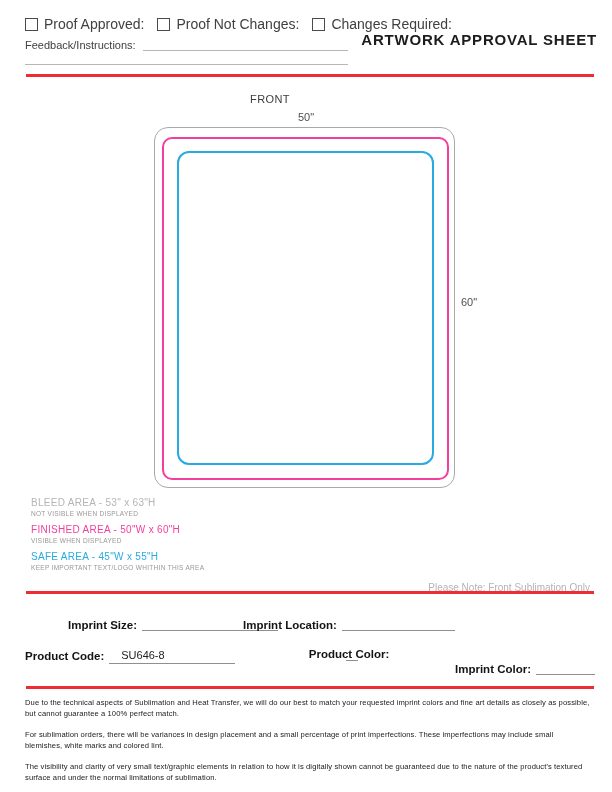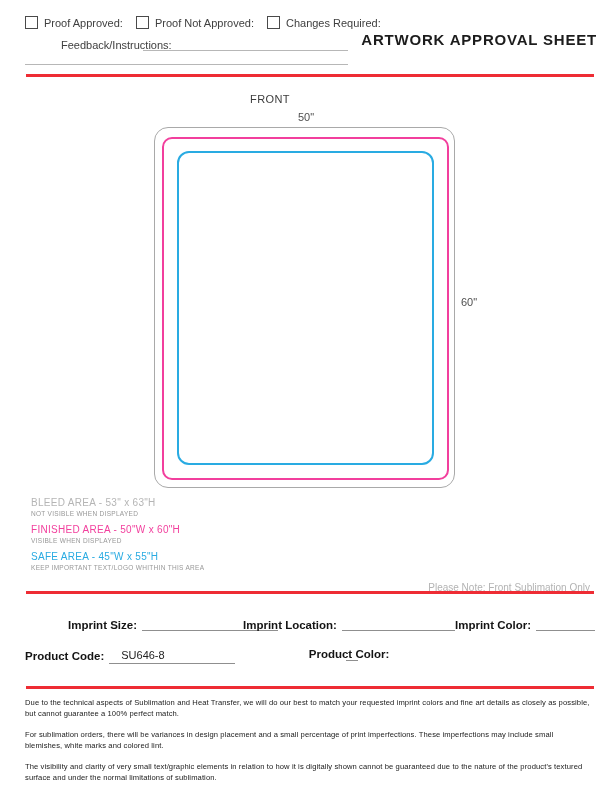--- a/index.html
+++ b/index.html
@@ -4,22 +4,22 @@
 <style>
   html,body{margin:0;padding:0;background:#fff;}
   .page{
     position:relative;width:612px;height:792px;background:#ffffff;
     font-family:"Liberation Sans",sans-serif;overflow:hidden;
   }
   
   .checkbox-row{position:absolute;left:25px;top:16px;display:flex;align-items:center;gap:13px;}
   .cb-field{display:flex;align-items:center;gap:6px;}
   .cb-box{width:11px;height:11px;border:1.6px solid #4a4a4a;background:#fff;display:inline-block;}
-  .cb-label{font-size:11px;color:#404040;font-weight:500;}
-  .feedback-label{position:absolute;left:25px;top:39px;font-size:11px;color:#404040;font-weight:500;margin-left:36px;}
+  .cb-label{font-size:14px;color:#404040;font-weight:500;}
+  .feedback-label{position:absolute;left:25px;top:39px;font-size:11px;color:#404040;font-weight:500;}
   .line{border-bottom:1.2px solid #b7b7b7;position:absolute;}
   .feedback-line-1{left:143px;top:39px;width:205px;height:11px;}
   .feedback-line-2{left:25px;top:53px;width:323px;height:11px;}
   .sheet-title{position:absolute;right:15px;top:31px;margin:0;font-size:15px;font-weight:700;
     color:#1c1c1c;letter-spacing:0.8px;}
   .red-rule{position:absolute;height:3px;left:26px;width:568px;}
   .rule-1{top:74px;}
   .rule-2{top:591px;}
   .rule-3{top:686px;}
   
@@ -43,41 +43,41 @@
   .front-note{position:absolute;right:22px;top:564px;font-size:10px;color:#b3b3b3;margin-top:18px;}
   
   .field{position:absolute;display:flex;align-items:flex-end;}
   .field-label{font-size:11.5px;font-weight:700;color:#141414;white-space:nowrap;}
   .field-line{flex:1;border-bottom:1.2px solid #8f8f8f;margin-left:5px;height:15px;
     font-size:11px;color:#222;line-height:15px;padding-left:12px;white-space:nowrap;}
   .row1{top:615px;}
   .row2{top:648px;align-items:center;}
   .f-size{left:25px;width:210px;margin-left:43px;}
   .f-loc{left:243px;width:212px;text-align:right;}
-  .f-icolor{left:455px;width:140px;}
+  .f-icolor{left:455px;width:140px;margin-top:44px;}
   .f-code{left:25px;width:210px;}
   .f-pcolor{left:243px;width:212px;flex-direction:column;}
   .f-qty{left:455px;width:140px;}
   
   .disclaimer{position:absolute;left:25px;top:697px;width:567px;}
   .disclaimer p{margin:0 0 9px 0;font-size:7.6px;line-height:1.5;color:#1a1a1a;letter-spacing:0.1px;}
 </style>
 </head>
 <body>
 
 <div class="page" style="--magenta:#f23f9d; --cyan:#29abe2;">
 
   <div class="checkbox-row">
     <div class="cb-field">
       <span class="cb-box"></span>
       <span class="cb-label">Proof Approved:</span>
     </div>
     <div class="cb-field">
       <span class="cb-box"></span>
-      <span class="cb-label">Proof Not Approved:</span>
+      <span class="cb-label">Proof Not Changes:</span>
     </div>
     <div class="cb-field">
       <span class="cb-box"></span>
       <span class="cb-label">Changes Required:</span>
     </div>
   </div>
 
   <div class="feedback-label">Feedback/Instructions:</div>
   <div class="line feedback-line-1"></div>
   <div class="line feedback-line-2"></div>

